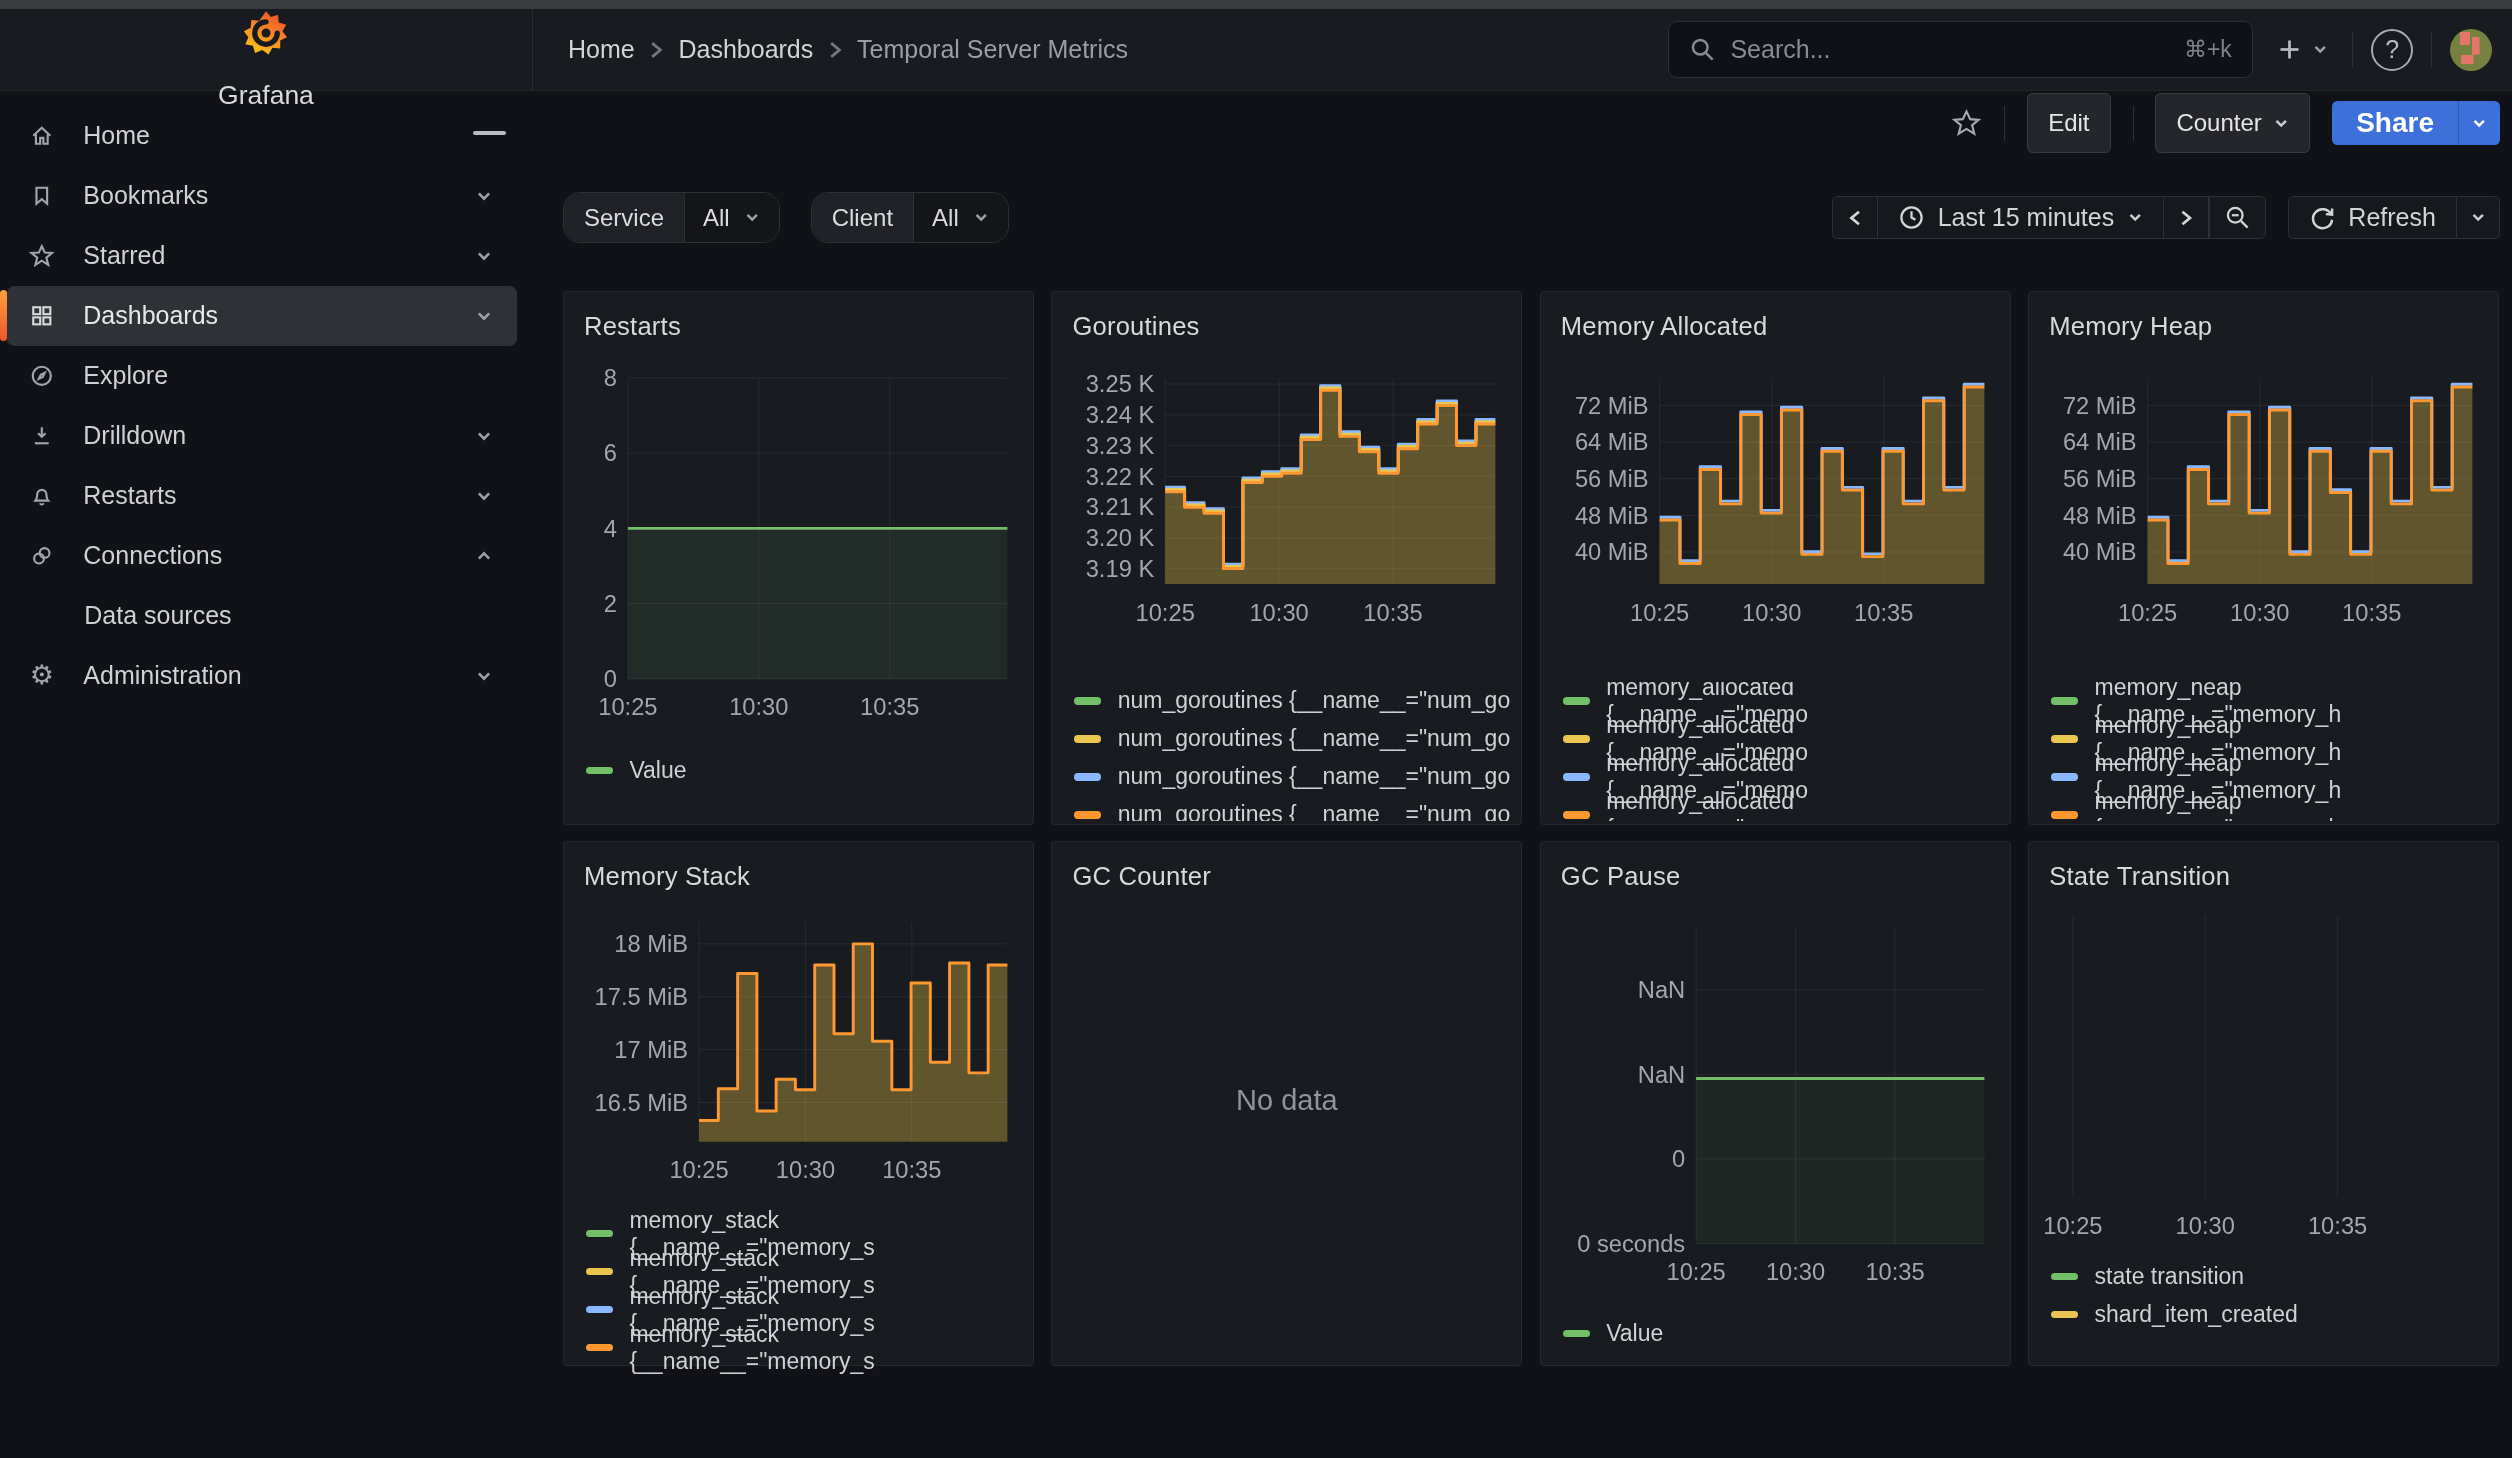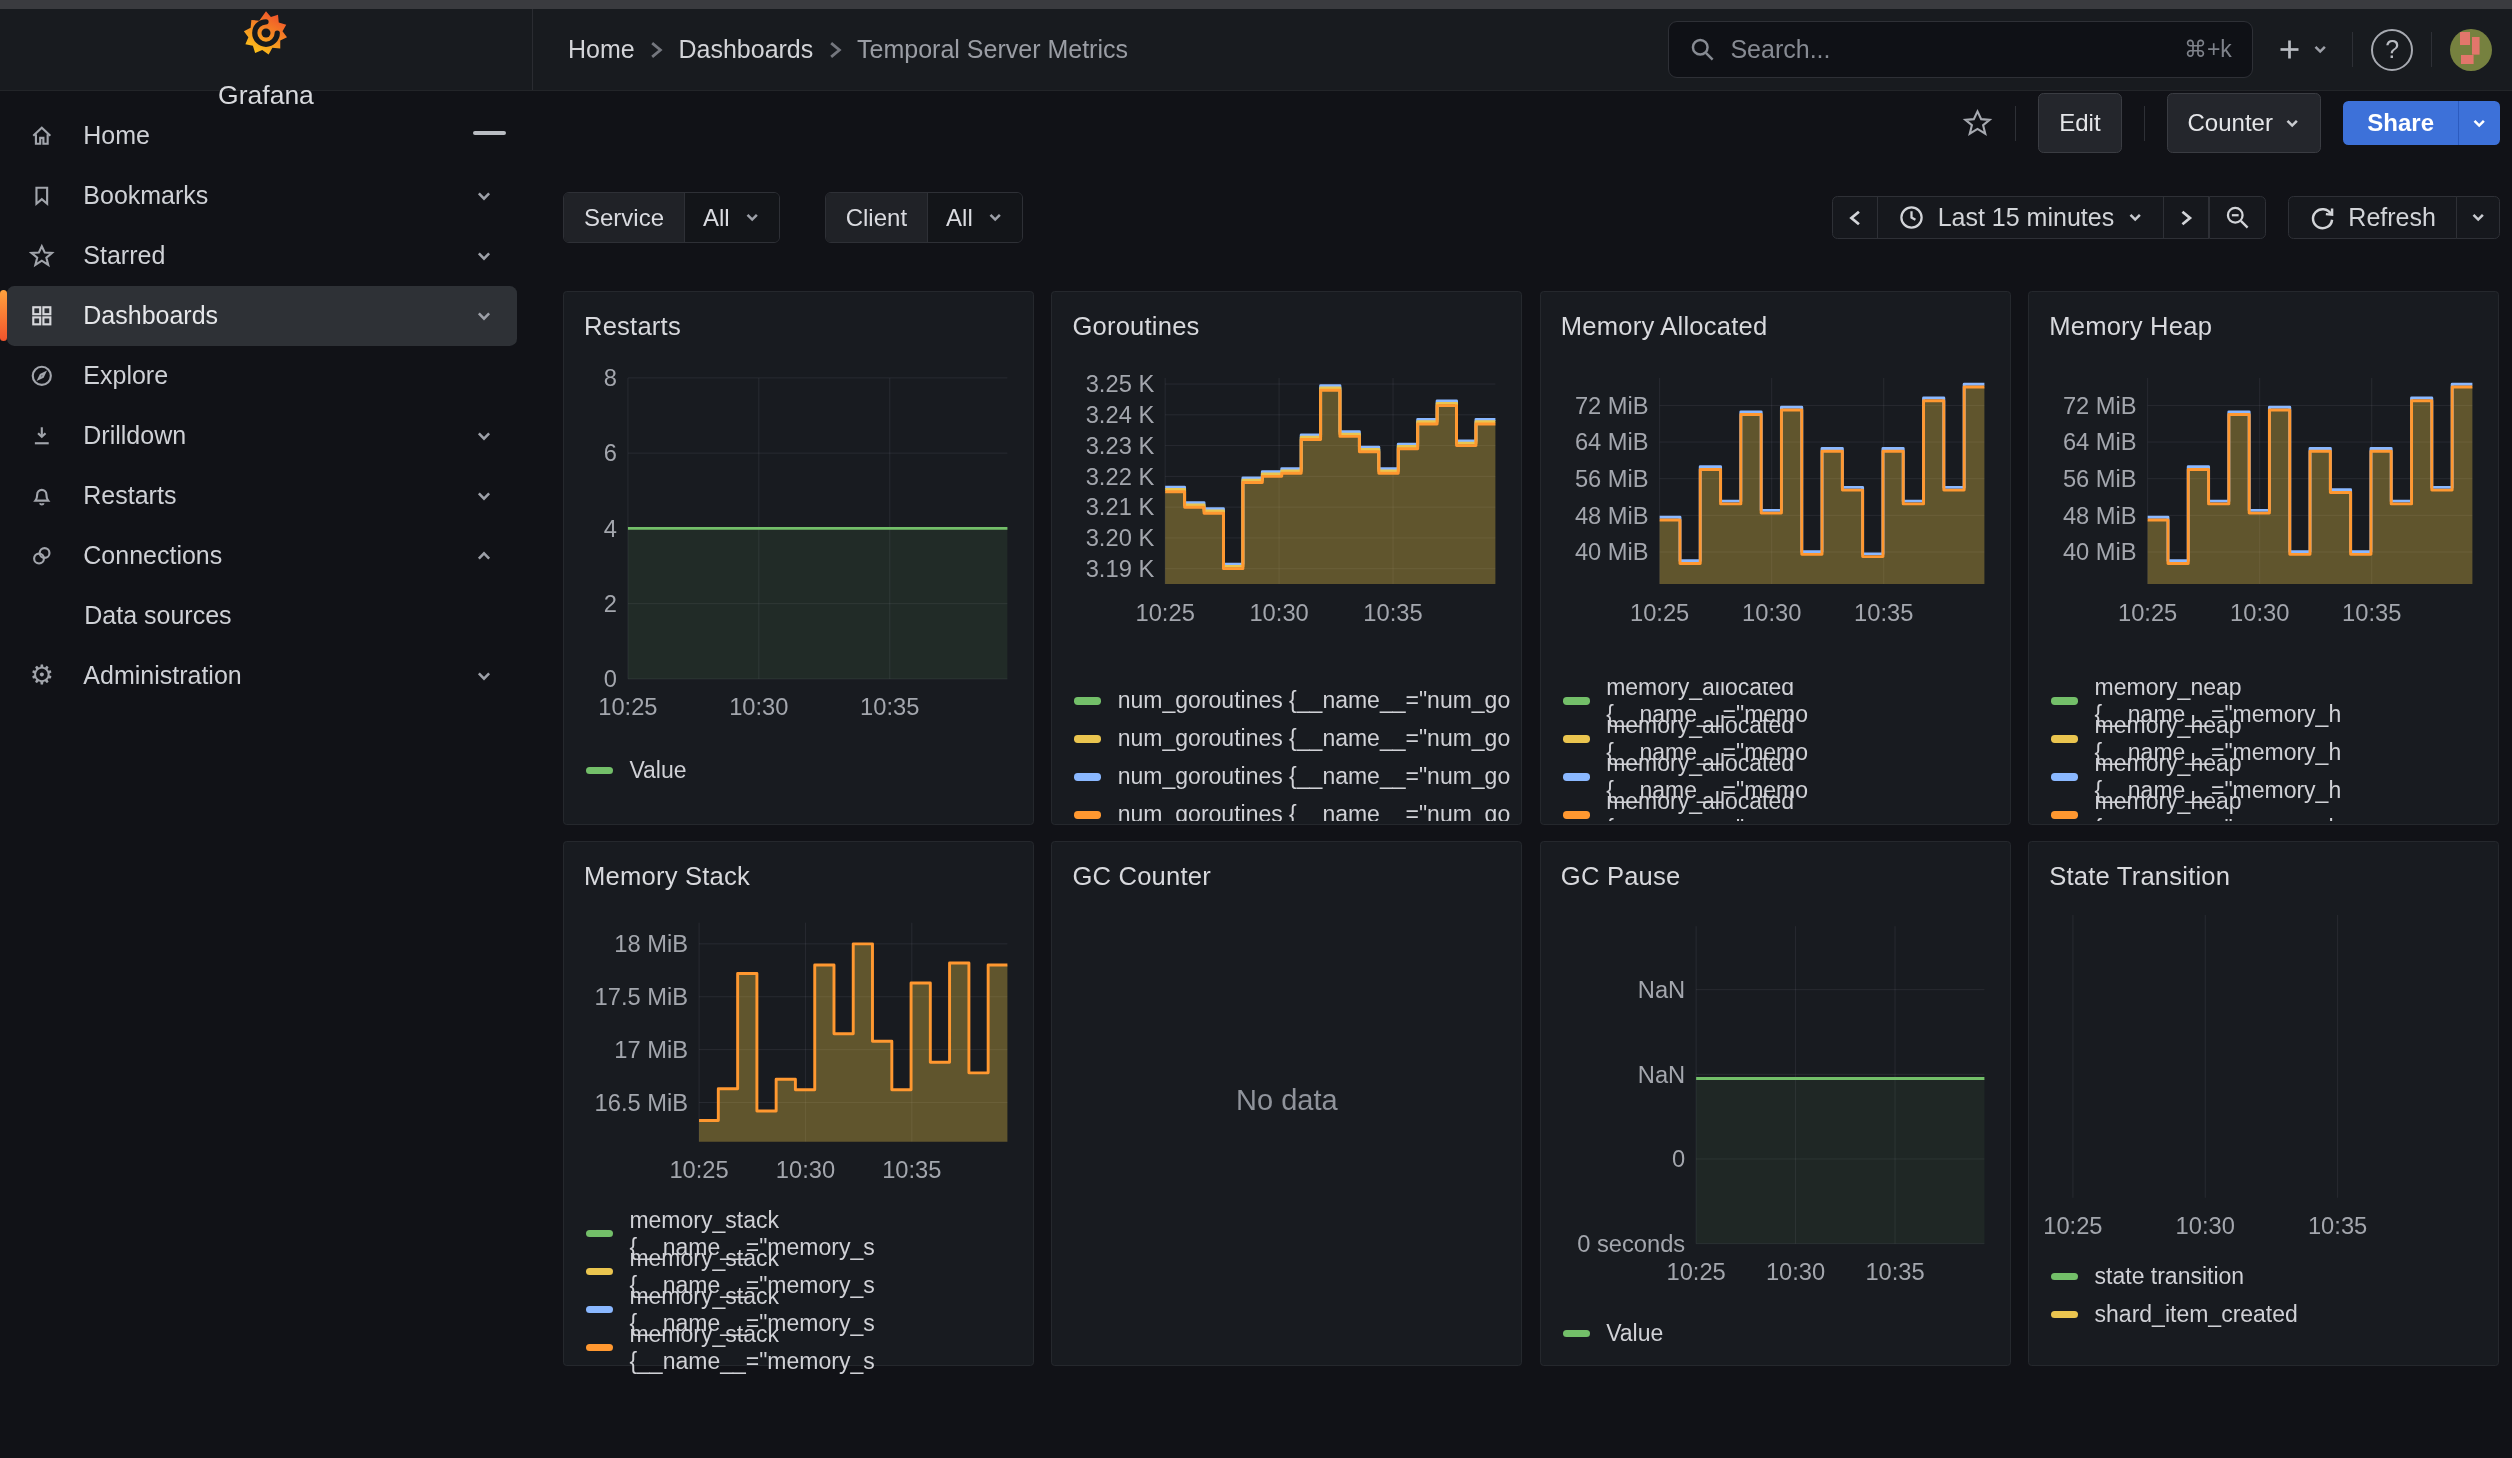--- a/index.html
+++ b/index.html
@@ -37,24 +37,24 @@
   .s-item.active .icn { color:#d7d8dc; }
   .s-item.active::before { content:''; position:absolute; left:-7.3px; top:4.6px; bottom:4.6px; width:7.3px; border-radius:3.7px; background:linear-gradient(180deg,#ffa13d,#f0542c); }
   .s-sub { padding-left:77px; }
   .gear-glyph { font-size:27px; line-height:1; }
   
   main { flex:1; padding:0 12px 0 30px; display:flex; flex-direction:column; }
   .toolbar { height:64px; display:flex; align-items:center; justify-content:flex-end; gap:22px; }
   .iconbtn { color:#a7aab1; display:flex; }
   .btn { height:60px; border-radius:5.5px; display:flex; align-items:center; gap:11px; padding:0 20px; font-size:24px; background:#24262c; border:0.9px solid #3a3c42; color:#e4e5e8; }
   .share-wrap { display:flex; }
-  .btn-share { height:44px; display:flex; align-items:center; padding:0 24px; background:#3d71d9; color:#fff; font-size:24px; font-weight:700; border-radius:5.5px 0 0 5.5px; }
+  .btn-share { height:44px; display:flex; align-items:center; padding:0 24px; background:#3d71d9; color:#fff; font-size:28px; font-weight:700; border-radius:5.5px 0 0 5.5px; }
   .btn-share-caret { width:42px; height:44px; background:#3d71d9; border-left:0.9px solid #2c5bbf; border-radius:0 5.5px 5.5px 0; display:flex; align-items:center; justify-content:center; color:#fff; }
   .controls { margin-top:37px; display:flex; align-items:center; }
-  .filter { display:flex; height:51px; border:0.9px solid #2e3036; border-radius:6px; overflow:hidden; margin-right:45px;text-align:right; }
+  .filter { display:flex; height:51px; border:0.9px solid #2e3036; border-radius:17px; overflow:hidden; margin-right:31px;text-align:right; }
   .filter .lbl { background:#202227; display:flex; align-items:center; padding:0 20px; font-size:24px; color:#dadbe0; }
   .filter .val { display:flex; align-items:center; gap:14.6px; padding:0 18px; font-size:24px; color:#dadbe0; border-left:0.9px solid #2e3036; background:#131519; }
   .timebar { margin-left:auto; display:flex; align-items:center; }
   .tgroup { display:flex; }
   .tbtn { height:43px; background:#16181d; border:0.9px solid #2e3036; display:flex; align-items:center; justify-content:center; color:#d2d4d8; font-size:25px; gap:12.8px; margin-left:-0.9px; }
   .tgroup .tbtn:first-child { border-radius:5.5px 0 0 5.5px; margin-left:0; }
   .tgroup .tbtn:last-child { border-radius:0 5.5px 5.5px 0; }
   .t-nav { width:46px; }
   .t-range { padding:0 20px; }
   .t-zoom { width:57px; }

